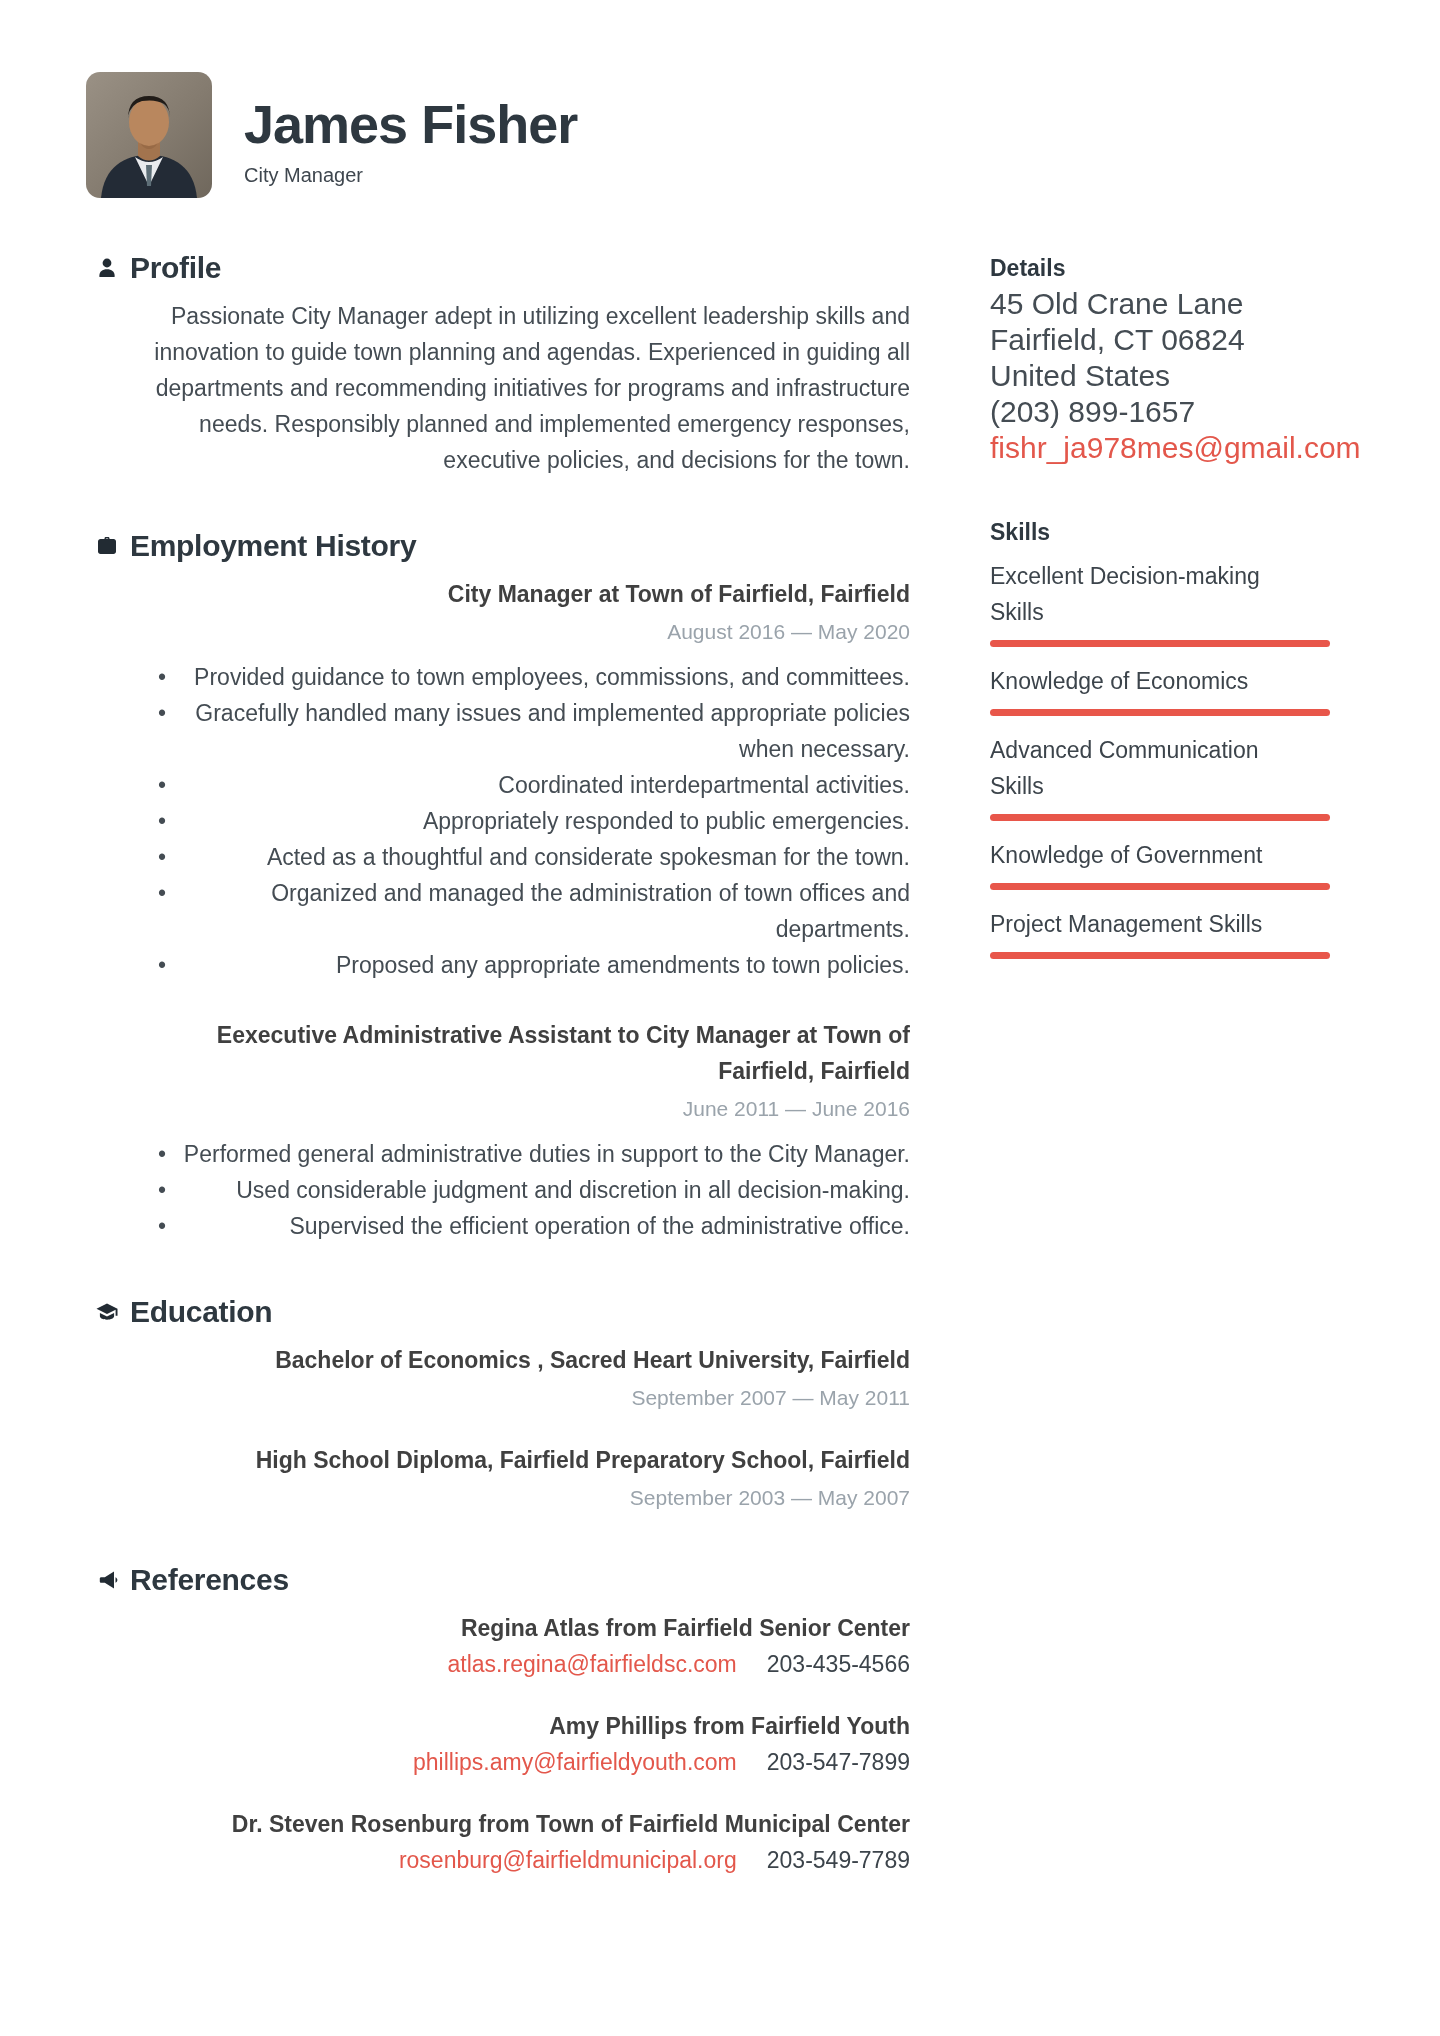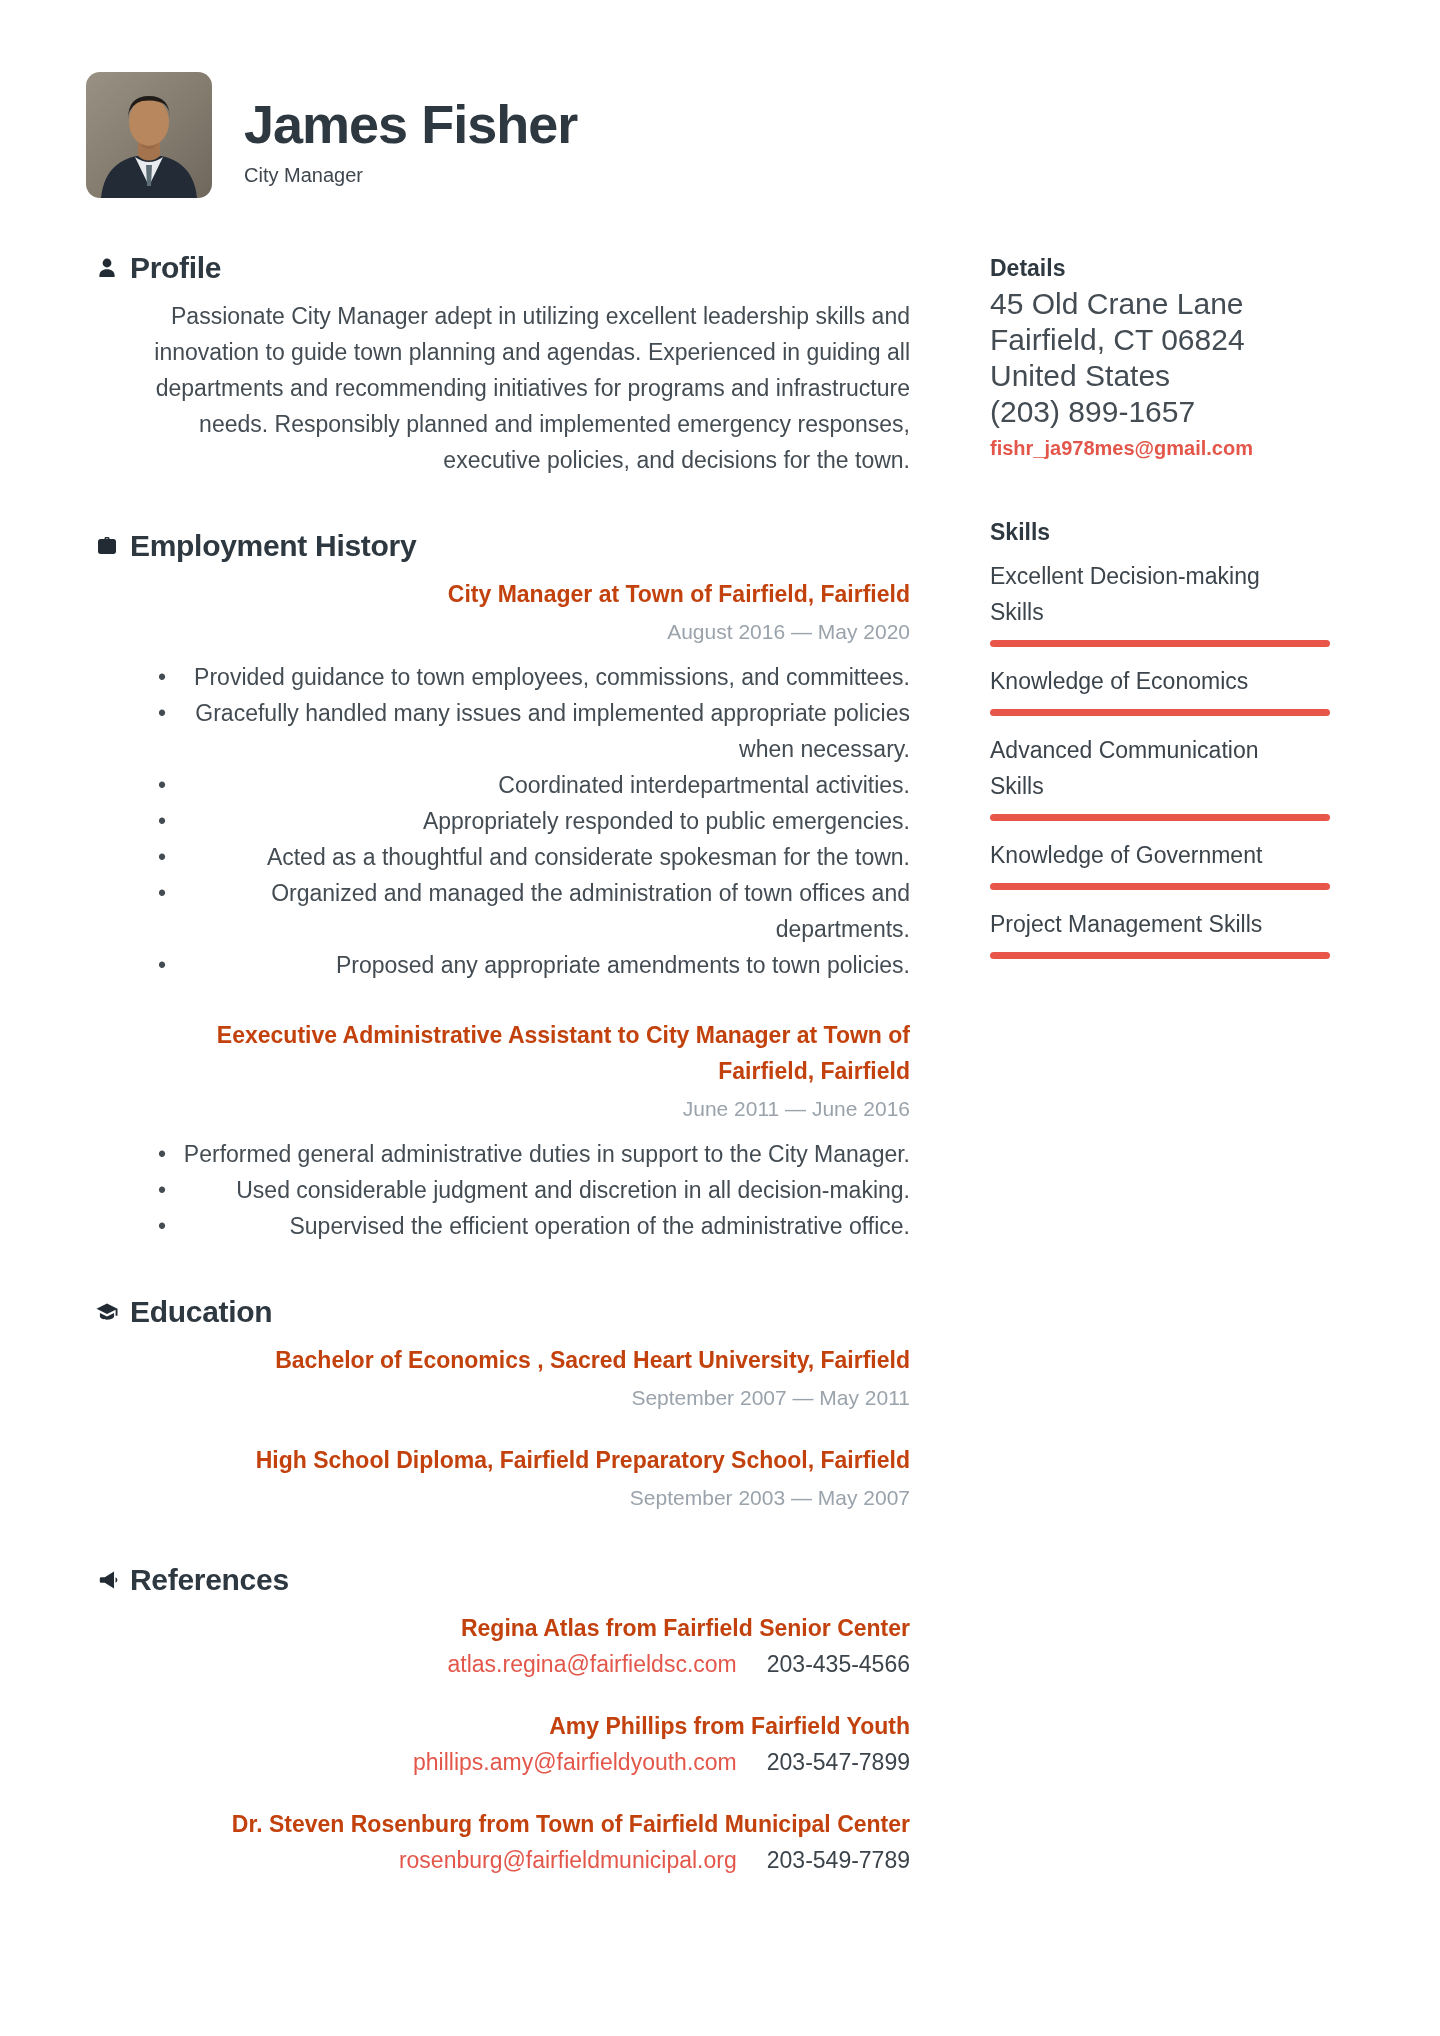--- a/index.html
+++ b/index.html
@@ -22,40 +22,40 @@
   
   .section{margin-bottom:50px;text-align:right;}
   .section:last-child{margin-bottom:0;}
   .sec-head{display:flex;align-items:center;gap:10px;margin-left:-36px;margin-bottom:12px;}
   .sec-head .icon{width:26px;height:26px;flex:0 0 auto;display:flex;align-items:center;justify-content:center;}
   .sec-head .icon svg{width:24px;height:24px;fill:#222b33;}
   .sec-title{font-size:30px;font-weight:bold;color:#2e3840;margin:0;line-height:36px;letter-spacing:-0.3px;}
   .sec-body{font-size:23px;line-height:36px;margin:0;color:#444c53;}
   .entry{margin-bottom:34px;}
   .entry:last-child{margin-bottom:0;}
-  .entry-title{font-size:23px;font-weight:bold;color:#c2410c;margin:0;line-height:36px;}
+  .entry-title{font-size:23px;font-weight:bold;color:#404040;margin:0;line-height:36px;}
   .entry-dates{font-size:21px;color:#9aa3ab;margin-top:6px;line-height:28px;}
   ul.bullets{list-style:none;margin:13px 0 0 0;padding:0;}
   ul.bullets li{
     position:relative;padding-left:50px;font-size:23px;line-height:36px;color:#444c53;max-width:780px;box-sizing:border-box;
   }
   ul.bullets li::before{content:"\2022";position:absolute;left:28px;top:0;color:#444c53;}
   .edu-entry{margin-bottom:30px;}
   .edu-entry:last-child{margin-bottom:0;}
   .ref-entry{margin-bottom:26px;}
   .ref-entry:last-child{margin-bottom:0;}
   .ref-contact{font-size:23px;line-height:36px;}
   .ref-email{color:#e3574b;text-decoration:none;margin-right:30px;}
   .ref-phone{color:#3c444b;}
   
   .side-block{margin-bottom:48px;}
   .side-block:last-child{margin-bottom:8px;}
   .side-heading{font-size:23px;font-weight:bold;color:#2e3840;margin:0;line-height:36px;}
   .detail-line{font-size:30px;line-height:36px;color:#444c53;}
-  .detail-email{font-size:20px;line-height:36px;font-weight:bold;}
+  .detail-email{font-size:30px;line-height:36px;}
   .detail-email a{color:#e3574b;text-decoration:none;}
   .skills-list{margin-top:8px;}
   .skill{margin-bottom:16px;}
   .skill:last-child{margin-bottom:0;}
   .skill-label{font-size:23px;line-height:36px;color:#3c444b;max-width:300px;}
   .skill-bar{height:7px;border-radius:4px;background:#e8564a;margin-top:10px;width:100%;}
 </style>
 </head>
 <body>
 

